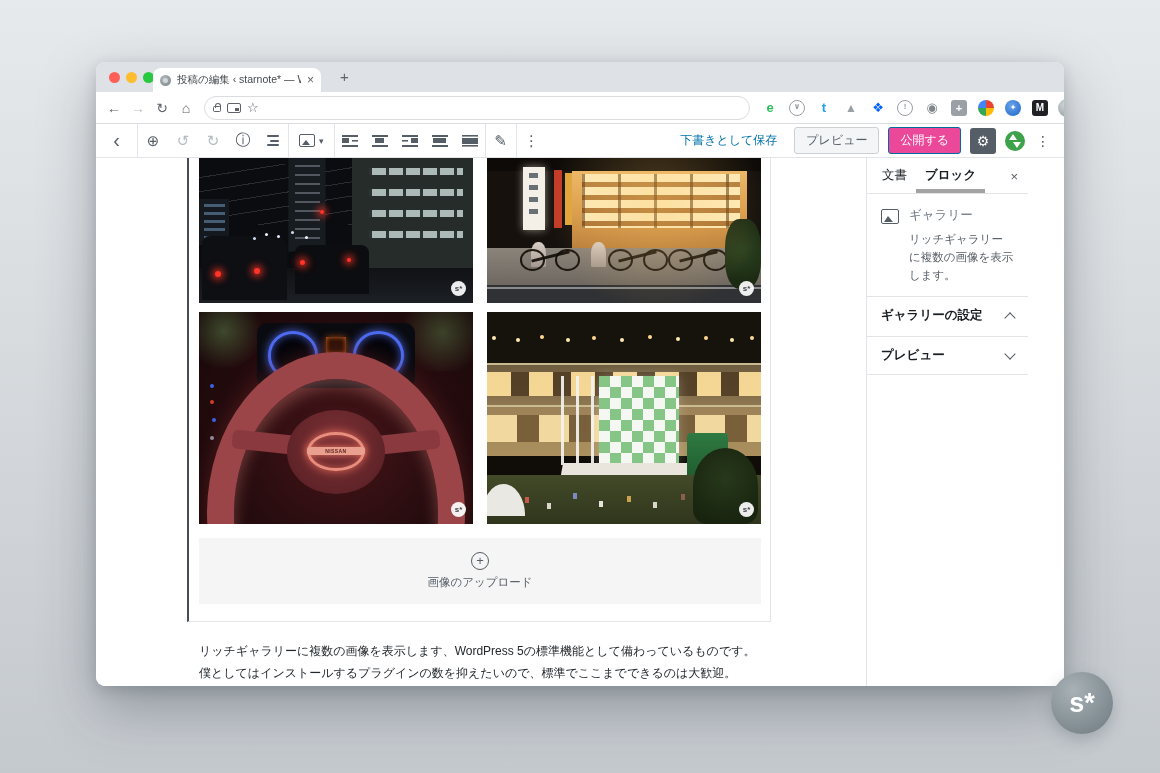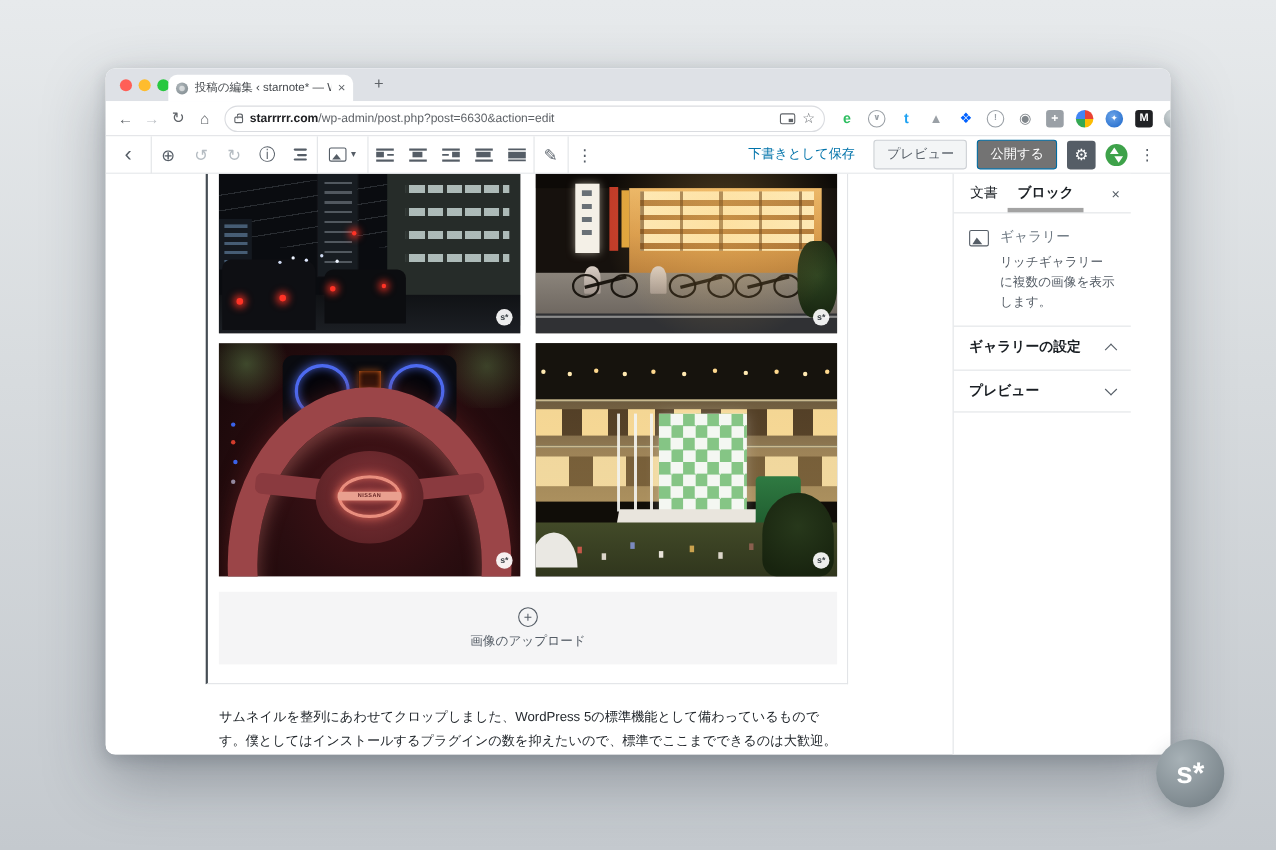--- a/index.html
+++ b/index.html
@@ -79,21 +79,21 @@
   .ic-right i { background-image:linear-gradient(#555d66,#555d66),linear-gradient(#555d66,#555d66),linear-gradient(#555d66,#555d66),linear-gradient(#555d66,#555d66);
     background-size:16px 2px,16px 2px,7px 5px,6px 1.6px; background-position:0 0,0 10px,9px 3.5px,0 5px; }
   .ic-wide i { background-image:linear-gradient(#555d66,#555d66),linear-gradient(#555d66,#555d66),linear-gradient(#555d66,#555d66);
     background-size:16px 2px,16px 2px,13px 5px; background-position:0 0,0 10px,1.5px 3.5px; }
   .ic-full i { background-image:linear-gradient(#555d66,#555d66),linear-gradient(#555d66,#555d66),linear-gradient(#555d66,#555d66);
     background-size:16px 1.6px,16px 1.6px,16px 6px; background-position:0 0,0 10.5px,0 3px; }
   .eh-right { margin-left:auto; display:flex; align-items:center; gap:9px; padding-right:12px; }
   .savedraft { font-size:12px; color:#0073aa; white-space:nowrap; margin-right:8px; }
   .btn-sec { font-size:12px; color:#555d66; background:#f3f5f6; border:1px solid #ccd0d4; border-radius:3px;
              padding:4px 11px; white-space:nowrap; }
-  .btn-pri { font-size:12px; color:#fff; background:#737373; border:1px solid #006ba1; border-radius:3px;
+  .btn-pri { font-size:12px; color:#fff; background:#ec4899; border:1px solid #006ba1; border-radius:3px;
              padding:4px 11px; white-space:nowrap; }
   .gearbtn { width:26px; height:26px; background:#555d66; border-radius:3px; color:#fff; font-size:14px;
              display:flex; align-items:center; justify-content:center; }
   .jp { width:20px; height:20px; border-radius:50%; background:#3ea24a; position:relative; }
   .jp::before { content:""; position:absolute; left:4px; top:3px; border-left:4px solid transparent;
                 border-right:4px solid transparent; border-bottom:6px solid #fff; }
   .jp::after { content:""; position:absolute; right:4px; bottom:3px; border-left:4px solid transparent;
                border-right:4px solid transparent; border-top:6px solid #fff; }
   .eh-kebab { font-size:14px; color:#555d66; padding:0 2px; }
   
@@ -285,21 +285,20 @@
     <span class="newtab">+</span>
   </div>
 
   <div class="chrometb">
     <span class="nav">←</span>
     <span class="nav dis">→</span>
     <span class="nav">↻</span>
     <span class="nav">⌂</span>
     <div class="omnibox">
       <span class="lock"></span>
-      <span class="url"><b>starrrrr.com</b><span>/wp-admin/post.php?post=6630&amp;action=edit</span></span>
       <span class="cast"></span>
       <span class="star">☆</span>
     </div>
     <div class="exts">
       <span class="ext" style="color:#2dbe60;font-weight:700;font-size:13px">e</span>
       <span class="ext ring">∨</span>
       <span class="ext" style="color:#1da1f2;font-weight:700;font-size:13px">t</span>
       <span class="ext" style="color:#9aa0a6;font-size:12px">▲</span>
       <span class="ext" style="color:#0061ff;font-size:13px">❖</span>
       <span class="ext ring">!</span>
@@ -462,21 +461,21 @@
           <div class="s4-um"></div>
           <span class="wm">s*</span>
         </div>
 
         <div class="upload">
           <span class="upl-ic">+</span>
           <span class="upl-tx">画像のアップロード</span>
         </div>
       </div>
 
-      <p class="para">サムネイルを整列にあわせてクロップしました、WordPress 5の標準機能として備わっているものです。僕としてはインストールするプラグインの数を抑えたいので、標準でここまでできるのは大歓迎。</p>
+      <p class="para">リッチギャラリーに複数の画像を表示します、WordPress 5の標準機能として備わっているものです。僕としてはインストールするプラグインの数を抑えたいので、標準でここまでできるのは大歓迎。</p>
     </div>
 
     <div class="sidebar">
       <div class="sb-tabs">
         <span class="sb-tab">文書</span>
         <span class="sb-tab active">ブロック</span>
         <span class="sb-close">×</span>
       </div>
 
       <div class="sb-card">

